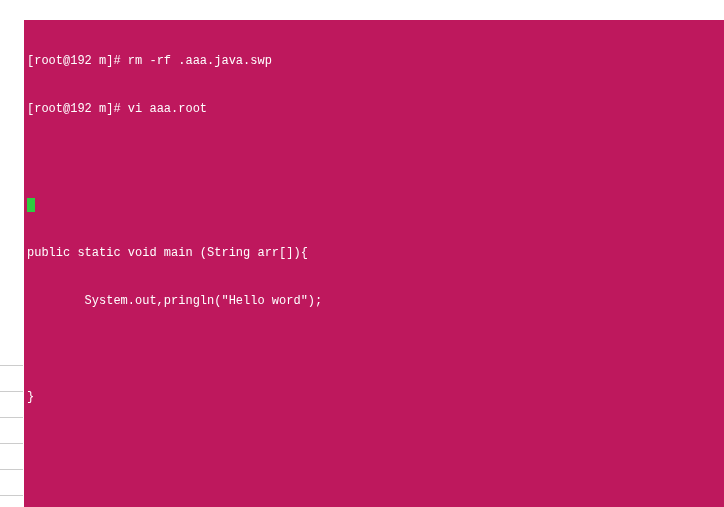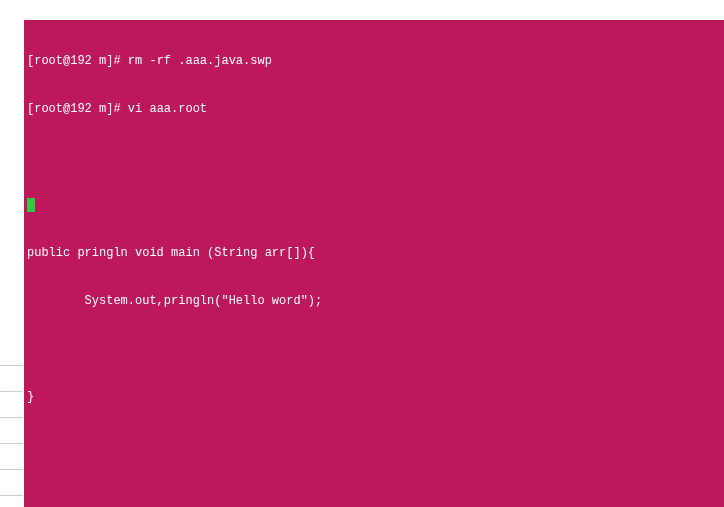--- a/index.html
+++ b/index.html
@@ -69,21 +69,21 @@
   <div class="gutter-line"></div>
   <div class="gutter-line"></div>
   <div class="gutter-line"></div>
 </div>
 
 <div class="terminal">
   <div class="term-line"><span class="prompt-user">[root@192 m]#</span><span class="cmd"> rm -rf .aaa.java.swp</span></div>
   <div class="term-line"><span class="prompt-user">[root@192 m]#</span><span class="cmd"> vi aaa.root</span></div>
   <div class="term-line"></div>
   <div class="term-line"><span class="cursor"></span></div>
-  <div class="term-line code">public pringln void main (String arr[]){</div>
+  <div class="term-line code">public static void main (String arr[]){</div>
   <div class="term-line code">        System.out,pringln("Hello word");</div>
   <div class="term-line"></div>
   <div class="term-line code">}</div>
   <div class="term-line"></div>
   <div class="term-line"></div>
   
   
   
   
   

